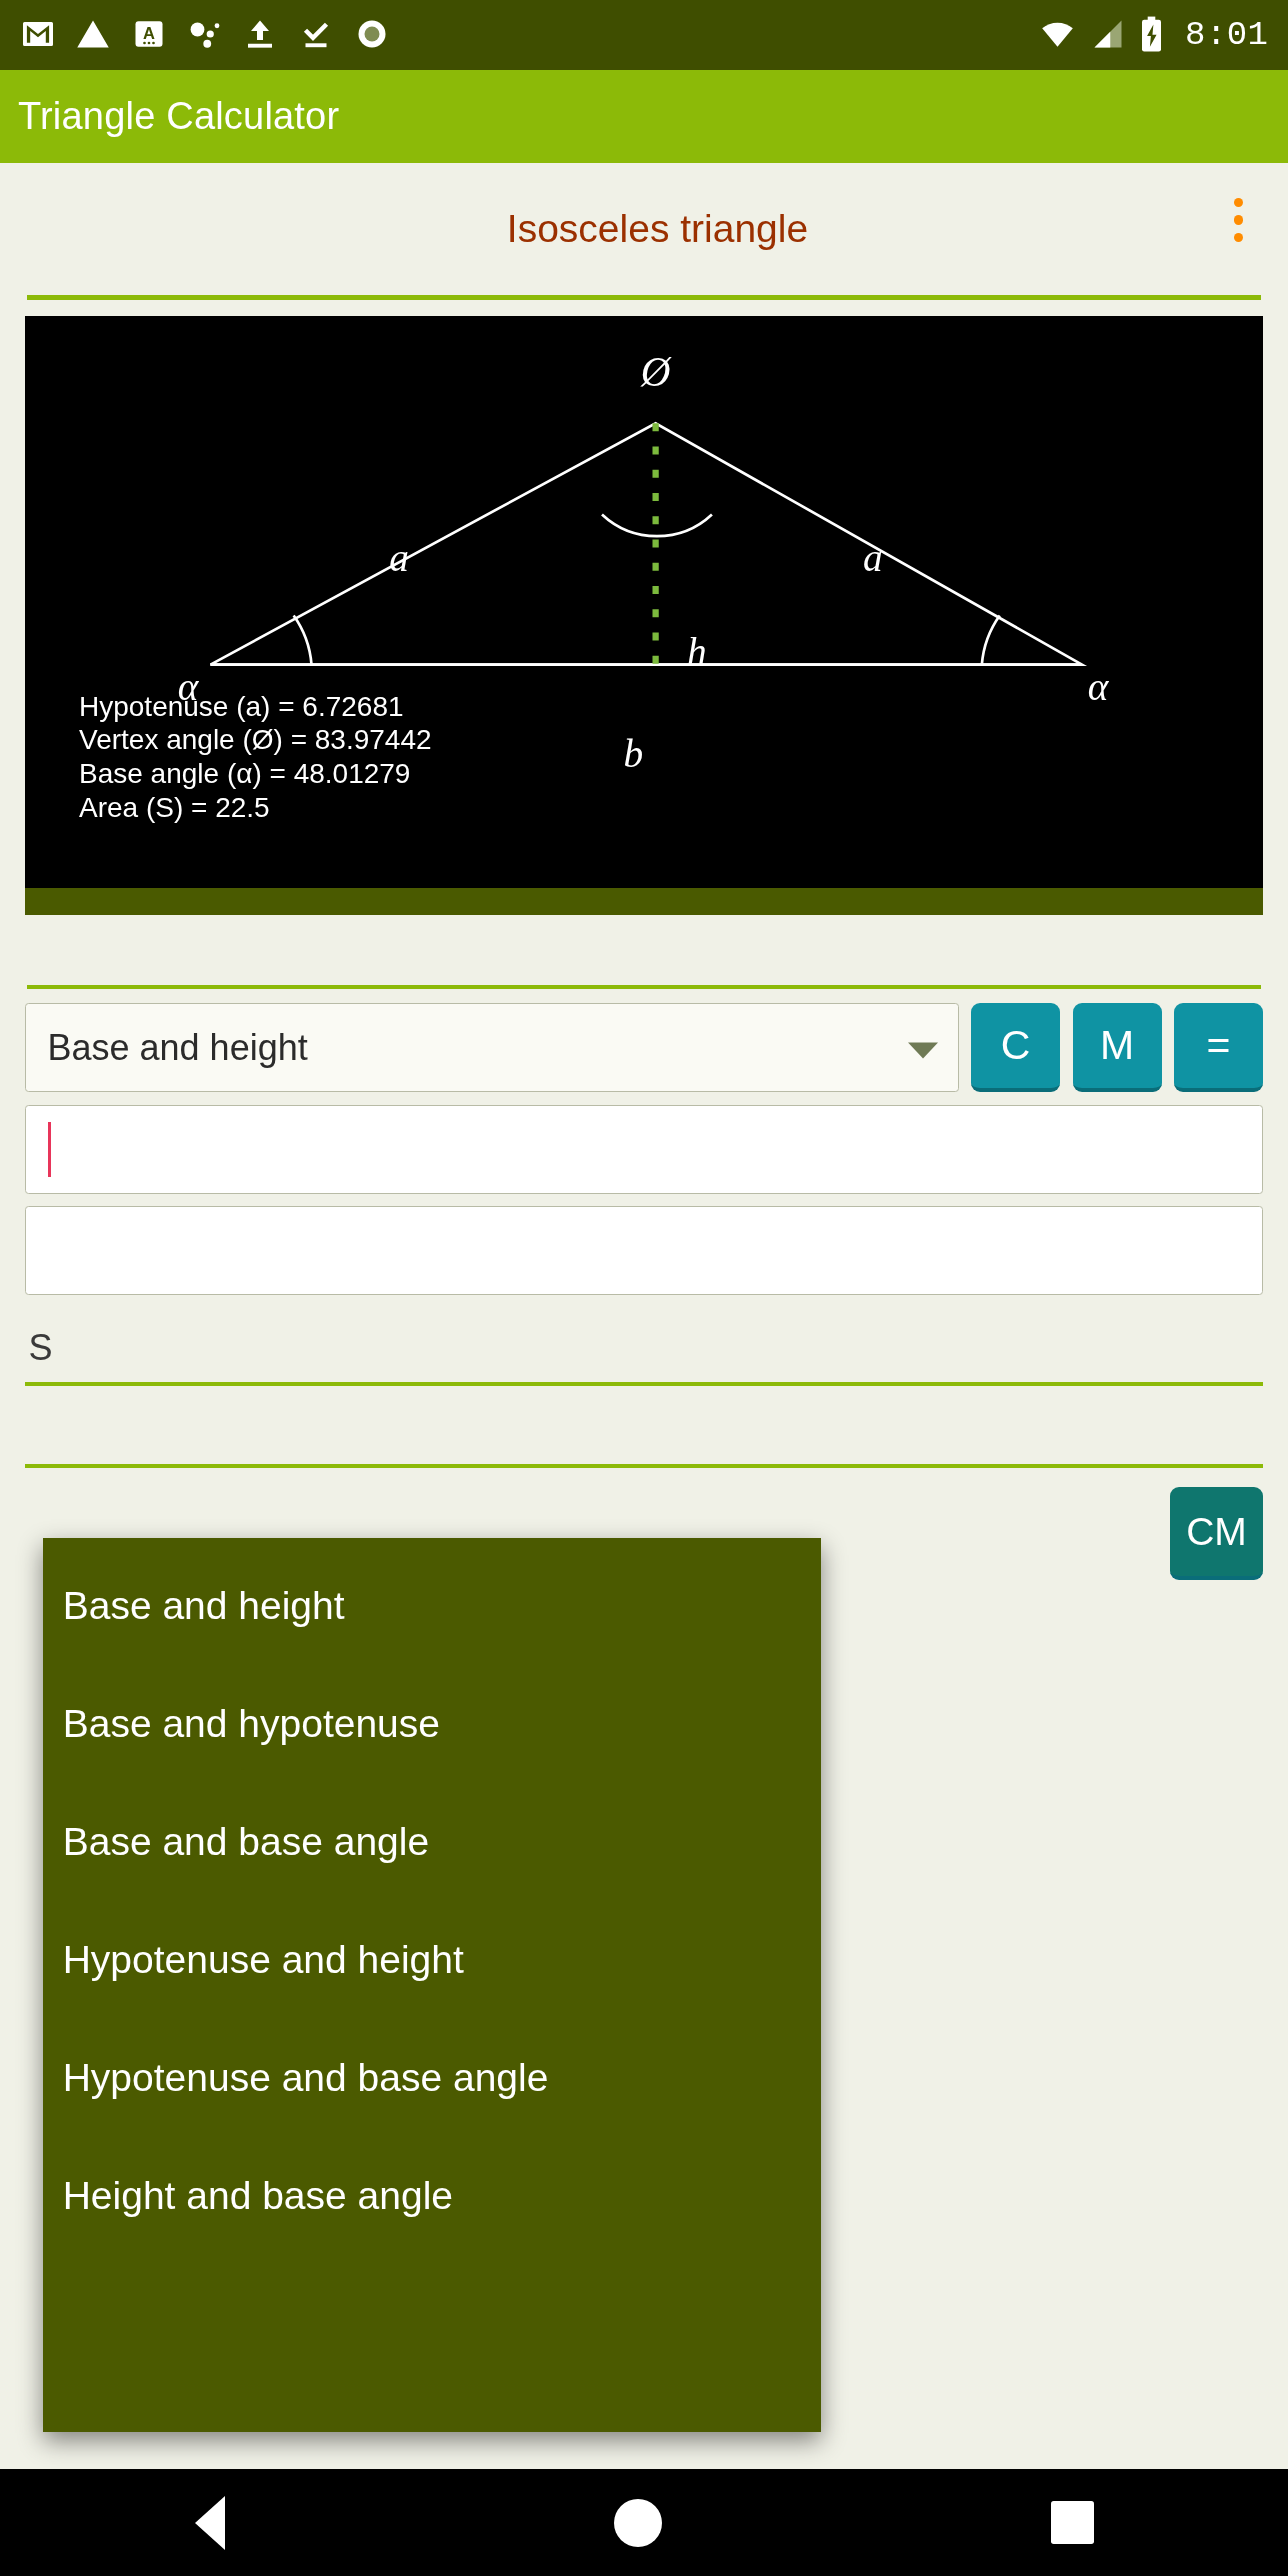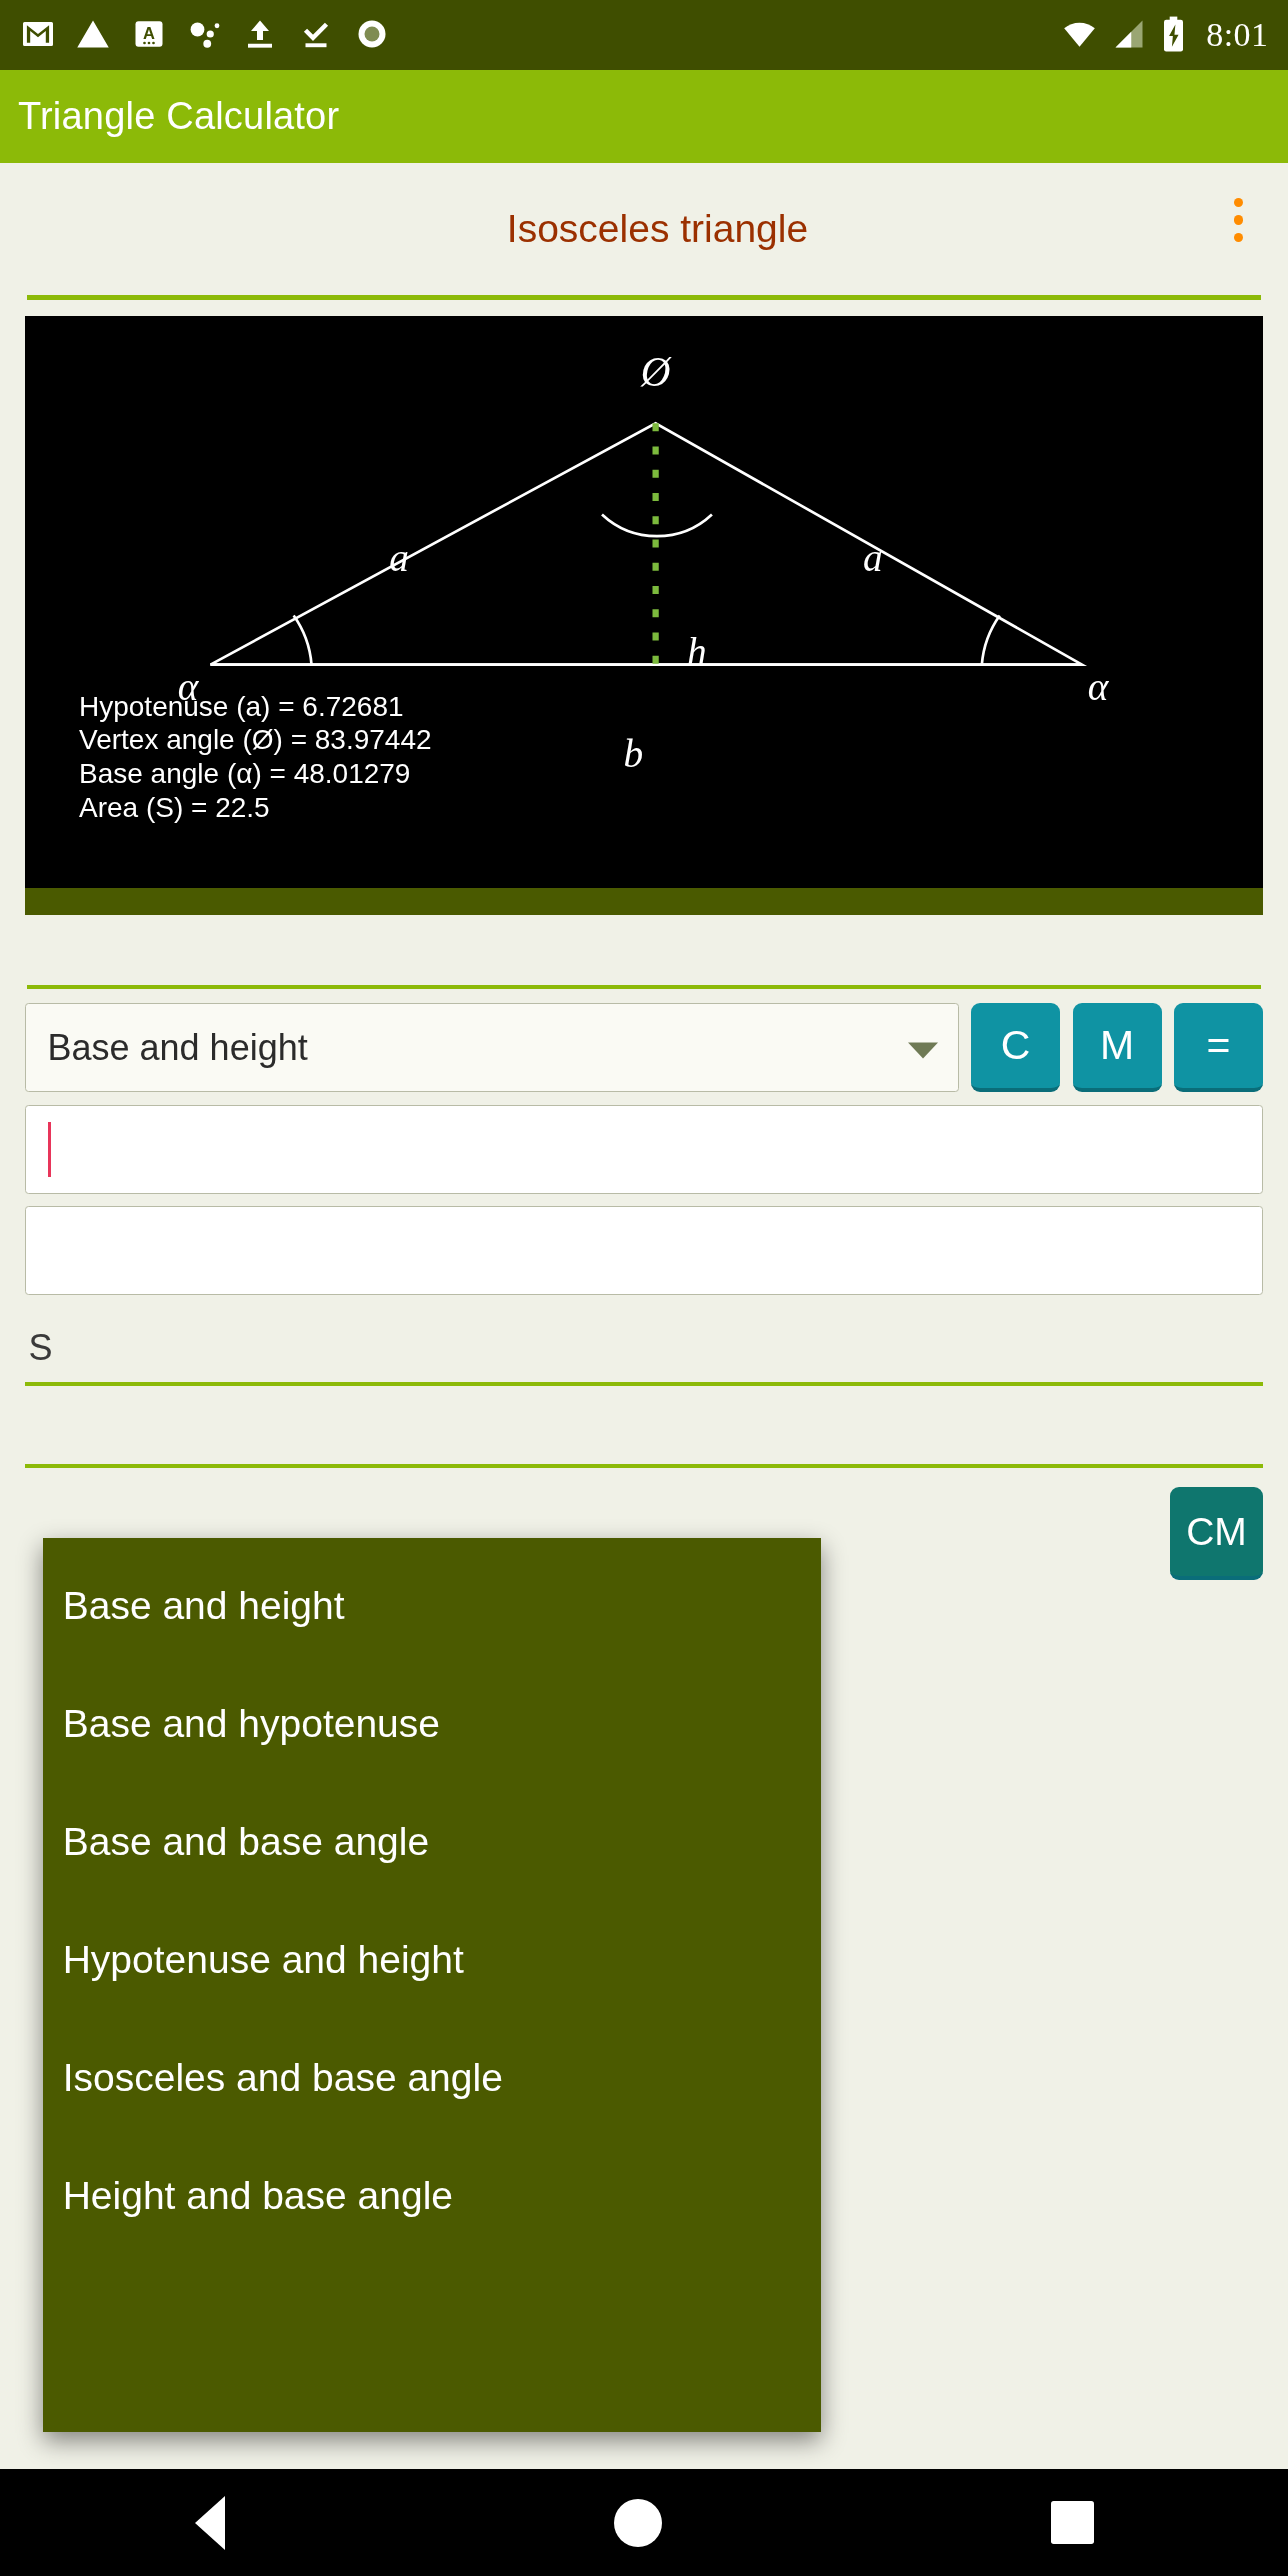--- a/index.html
+++ b/index.html
@@ -16,21 +16,21 @@
     position:absolute; left:0; top:0; width:1288px; height:70px;
     background:#3f4e00;
     display:flex; align-items:center;
     padding:0 19.7px;
   }
   .sb-left{ display:flex; align-items:center; gap:19.7px; }
   .sb-right{ margin-left:auto; display:flex; align-items:center; gap:12.5px; }
   .sb-ico{ display:block; }
   .sb-time{
     color:#fff; font-size:34px; letter-spacing:0.4px; margin-left:7.2px;
-    font-family:Liberation Serif, serif;
+    font-family:Liberation Mono, monospace;
   }
 
   
   .appbar{
     position:absolute; left:0; top:70px; width:1288px; height:93px;
     background:#8cba08;
     display:flex; align-items:center;
   }
   .appbar-title{
     color:#ffffff; font-size:38px; padding-left:18px; letter-spacing:0.2px;
@@ -326,21 +326,21 @@
       <div class="unit-btn">CM</div>
     </div>
   </div>
 </div>
 
 <div class="dropdown">
   <div class="dd-item">Base and height</div>
   <div class="dd-item">Base and hypotenuse</div>
   <div class="dd-item">Base and base angle</div>
   <div class="dd-item">Hypotenuse and height</div>
-  <div class="dd-item">Isosceles and base angle</div>
+  <div class="dd-item">Hypotenuse and base angle</div>
   <div class="dd-item">Height and base angle</div>
 </div>
 
 <div class="navbar">
   <div class="nav-back"></div>
   <div class="nav-home"></div>
   <div class="nav-recent"></div>
 </div>
 
 

